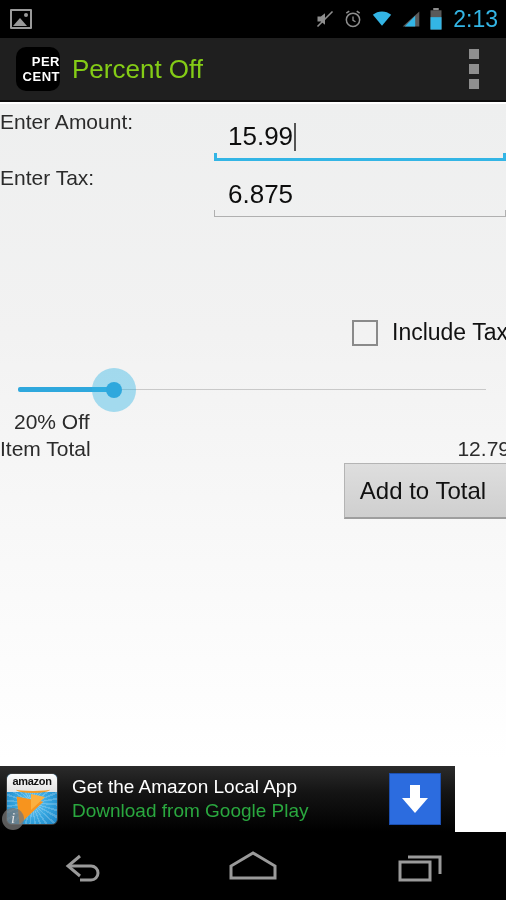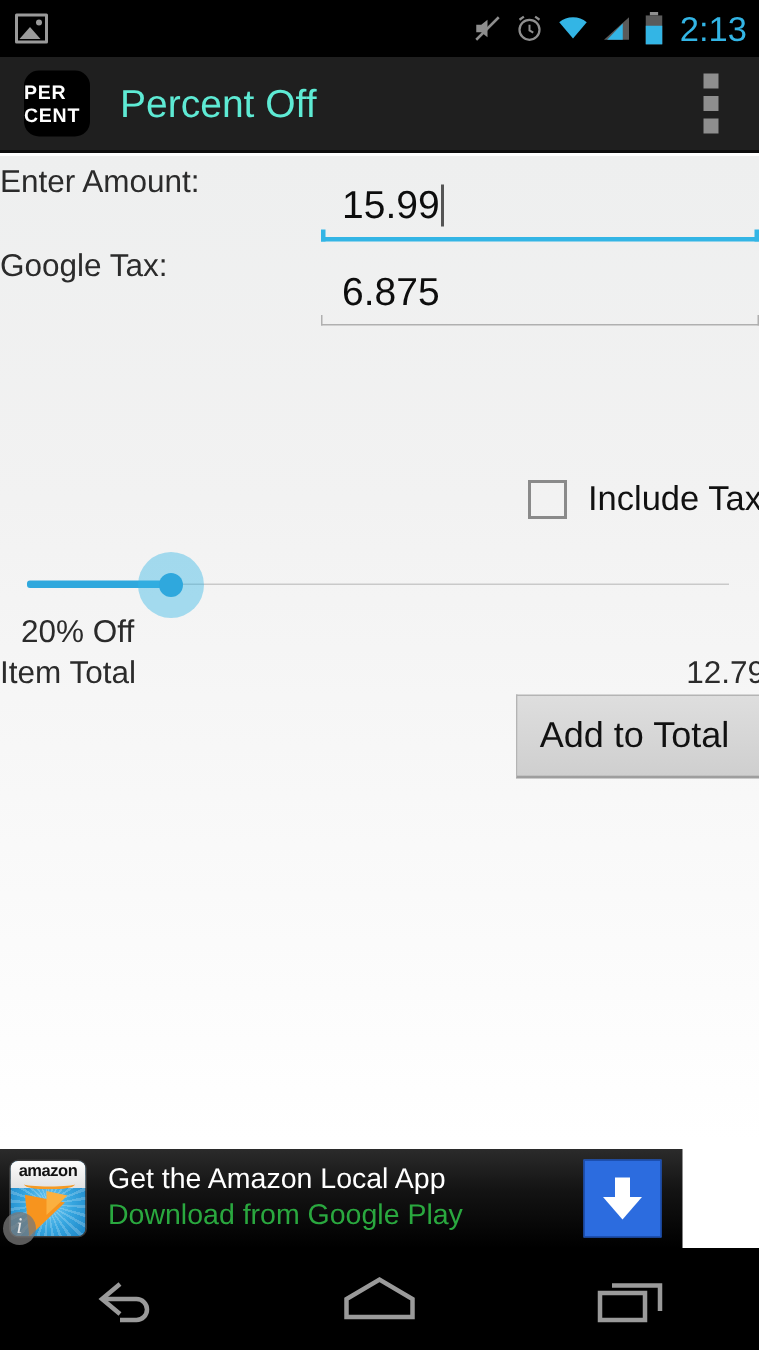--- a/index.html
+++ b/index.html
@@ -40,24 +40,24 @@
 
   
   .actionbar {
     position:absolute; top:38px; left:0; width:506px; height:64px;
     background:#1f1f1f; display:flex; align-items:center;
     border-bottom:2px solid #0d0d0d;
   }
   .app-icon {
     width:44px; height:44px; margin-left:16px; border-radius:10px;
     background:#000; color:#fff; display:flex; flex-direction:column;
-    align-items:flex-start; justify-content:center; line-height:15px;
+    align-items:flex-end; justify-content:center; line-height:15px;
     font-size:13px; font-weight:bold; letter-spacing:0.5px;
   }
-  .ab-title { color:#5eead4; font-size:26px; margin-left:20px; }
+  .ab-title { color:#84cc16; font-size:26px; margin-left:12px; }
   .overflow {
     margin-left:auto; margin-right:20px; width:24px; height:44px;
     display:flex; flex-direction:column; align-items:center;
     justify-content:center; gap:5px; cursor:pointer;
   }
   .overflow i { display:block; width:10px; height:10px; background:#8e8e8e; }
 
   
   .content {
     position:absolute; top:104px; left:0; width:506px; height:656px;
@@ -270,21 +270,21 @@
 
     <div class="lbl row" style="left:0px; top:6px;">Enter Amount:</div>
     <div class="field" style="top:0px;">
       <div class="val">
           <span>15.99</span>
           <span class="caret"></span>
         </div>
       <div class="underline-focus"></div>
     </div>
 
-    <div class="lbl row" style="left:0px; top:62px;">Google Tax:</div>
+    <div class="lbl row" style="left:0px; top:62px;">Enter Tax:</div>
     <div class="field" style="top:58px;">
       <div class="val">6.875</div>
       <div class="underline-idle"></div>
     </div>
 
     <div class="checkrow">
       <span class="checkbox"></span>
       <span class="checklabel">Include Tax</span>
     </div>
 

